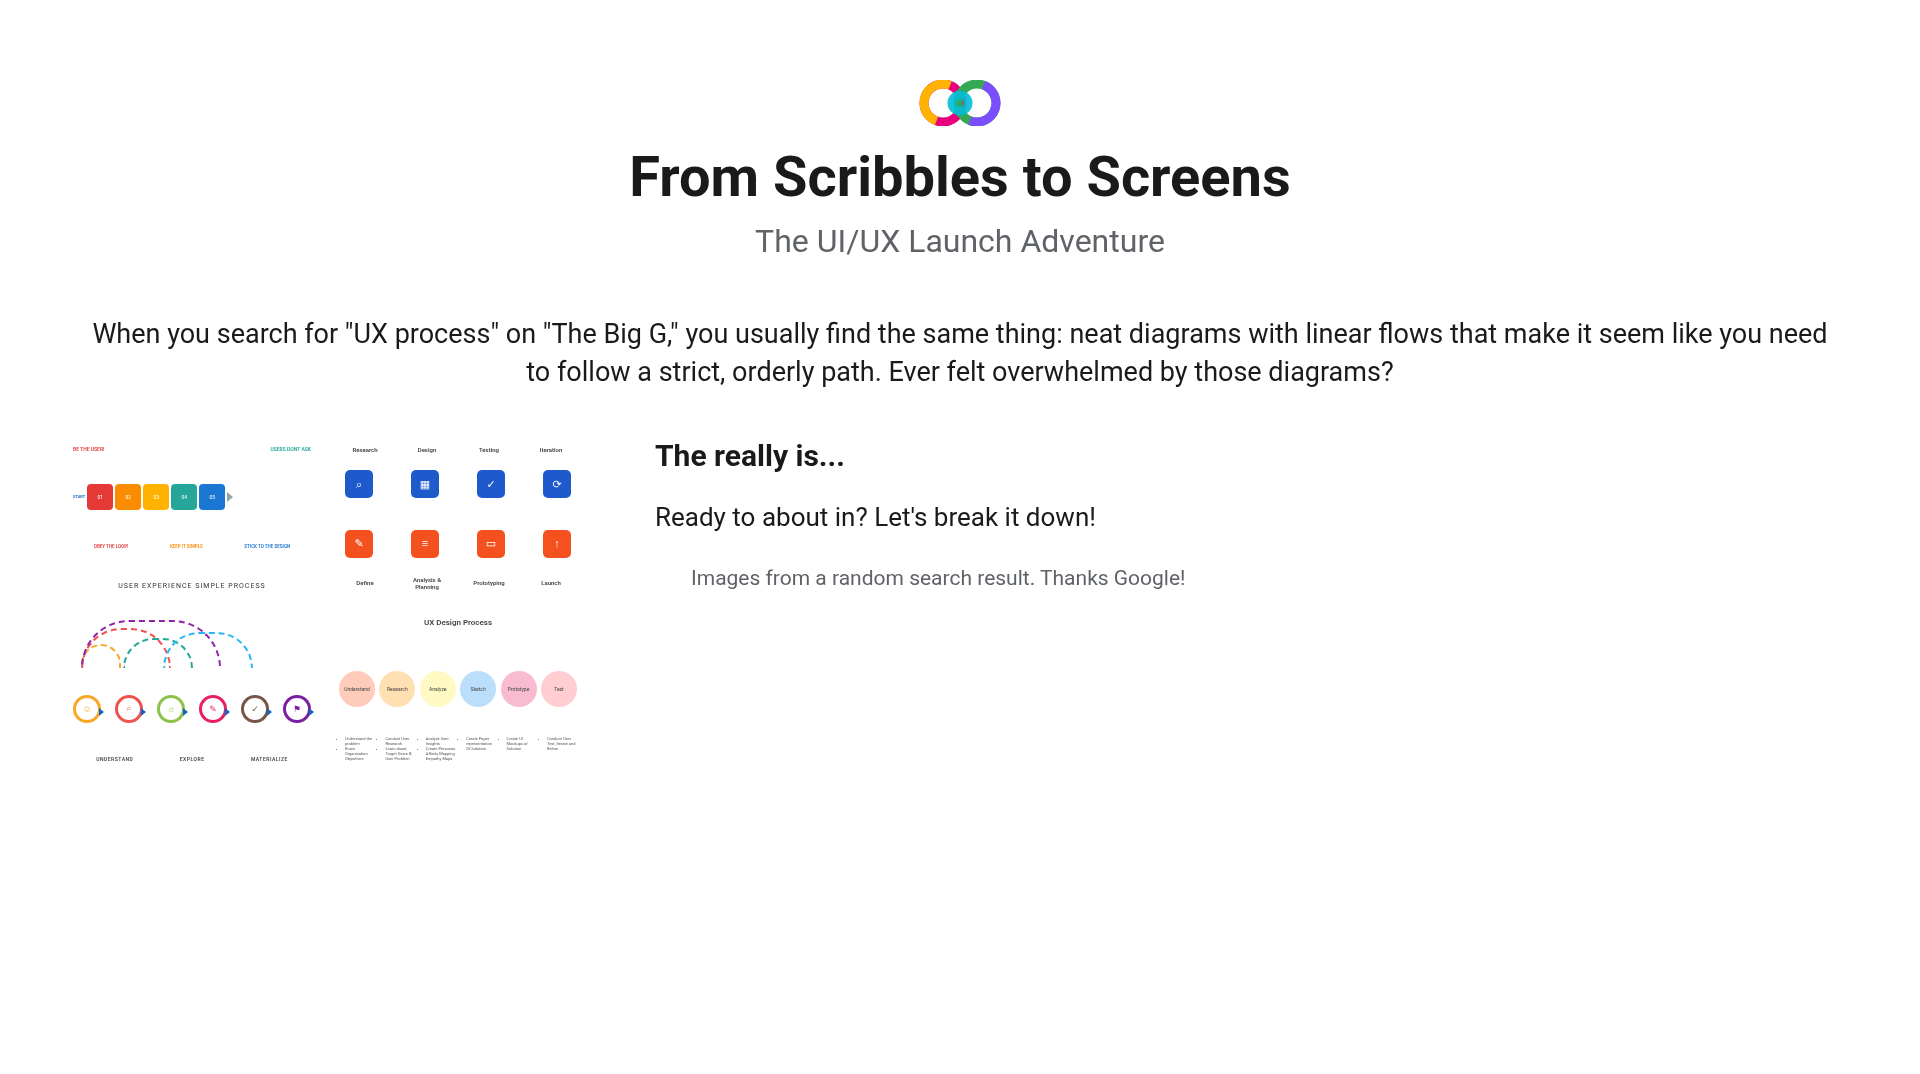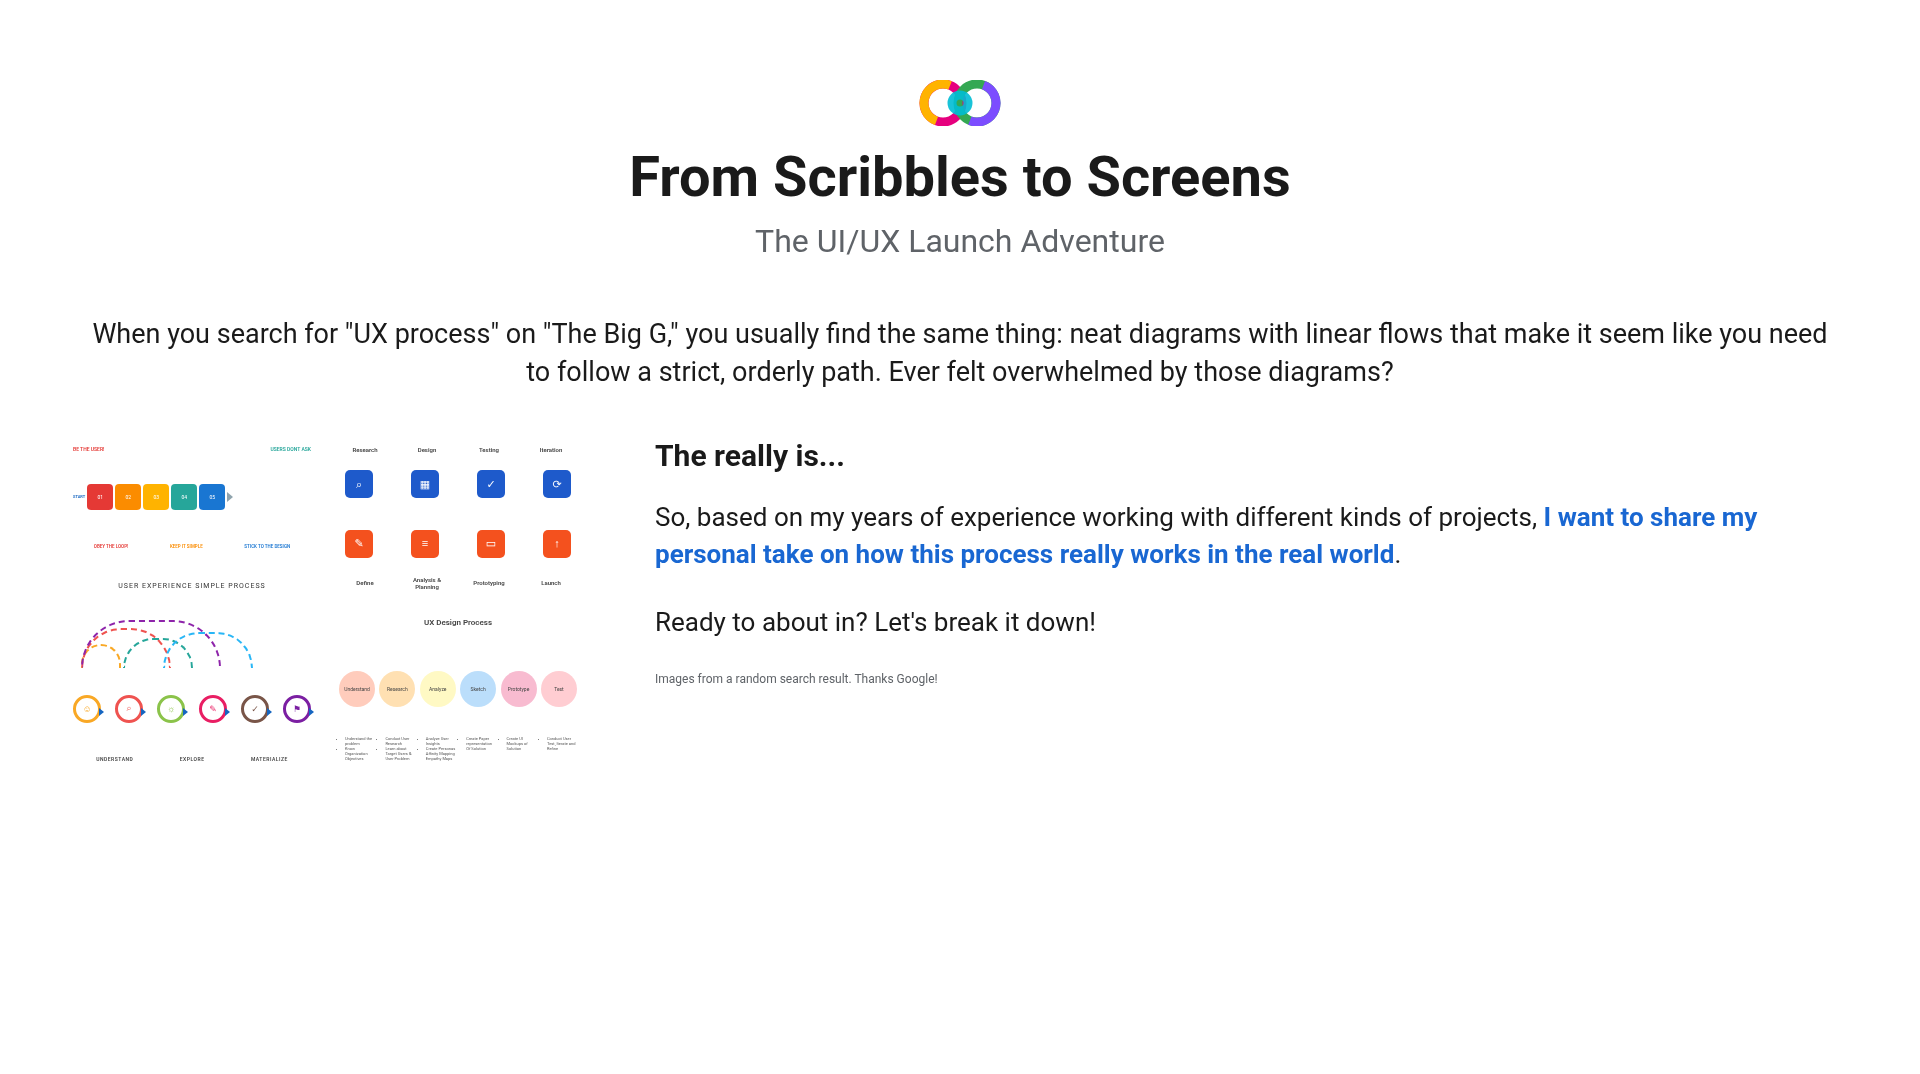--- a/index.html
+++ b/index.html
@@ -79,23 +79,24 @@
     }
     .para {
       font-size: 26px;
       font-weight: 400;
       color: #1a1a1a;
       line-height: 1.45;
       margin-bottom: 30px;
     }
     .highlight { color: #1967d2; font-weight: 700; }
     .credit {
-      font-size: 12px;
+      font-size: 21px;
       color: #5f6368;
       margin-top: 6px;
+      margin-left: 36px;
     }
     
     .d1-top { display:flex; justify-content:space-between; font-size:5px; }
     .d1-red { color:#e53935; font-weight:600; }
     .d1-teal { color:#26a69a; font-weight:600; }
     .d1-path { display:flex; align-items:center; gap:2px; margin:12px 0 8px; }
     .d1-box { width:26px; height:26px; border-radius:4px; display:flex; align-items:center; justify-content:center; color:#fff; font-size:5px; flex-direction:column; }
     .d1-arrow { width:0; height:0; border-top:5px solid transparent; border-bottom:5px solid transparent; border-left:6px solid #90a4ae; }
     .d1-caption { text-align:center; letter-spacing:1px; font-size:7px; color:#333; margin-top:12px; }
     .d1-bottom { display:flex; justify-content:space-around; font-size:4.5px; margin-top:6px; }
@@ -257,21 +258,18 @@
           <ul class="d4-col">
               <li>Conduct User Test, Iterate and Refine</li>
             </ul>
         </div>
       </div>
 
     </div>
 
     <div class="text-col">
       <h3 class="heading3">The really is...</h3>
-      <p class="para">
-        <span>So, based on my years of experience working with different kinds of projects, </span><span class="highlight">I want to share my personal take on how this process really works in the real world</span><span>.</span>
-      </p>
       <p class="para">Ready to about in? Let's break it down!</p>
       <div class="credit">Images from a random search result. Thanks Google!</div>
     </div>
 
   </div>
 </div>
 
 </body></html>

